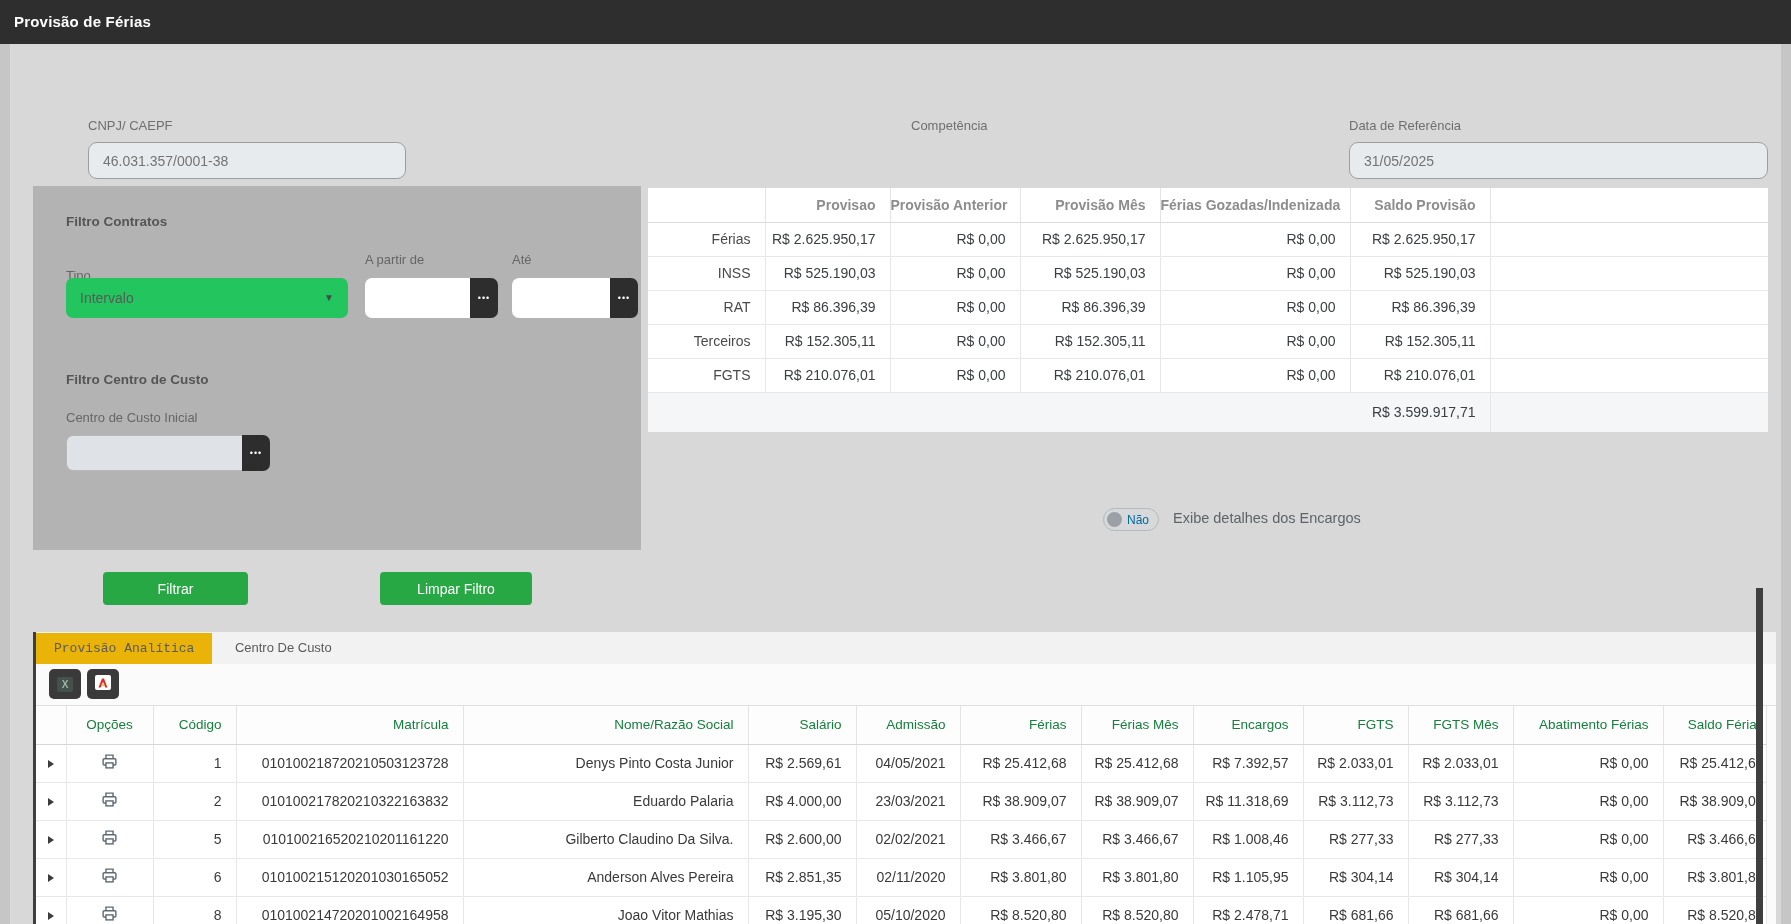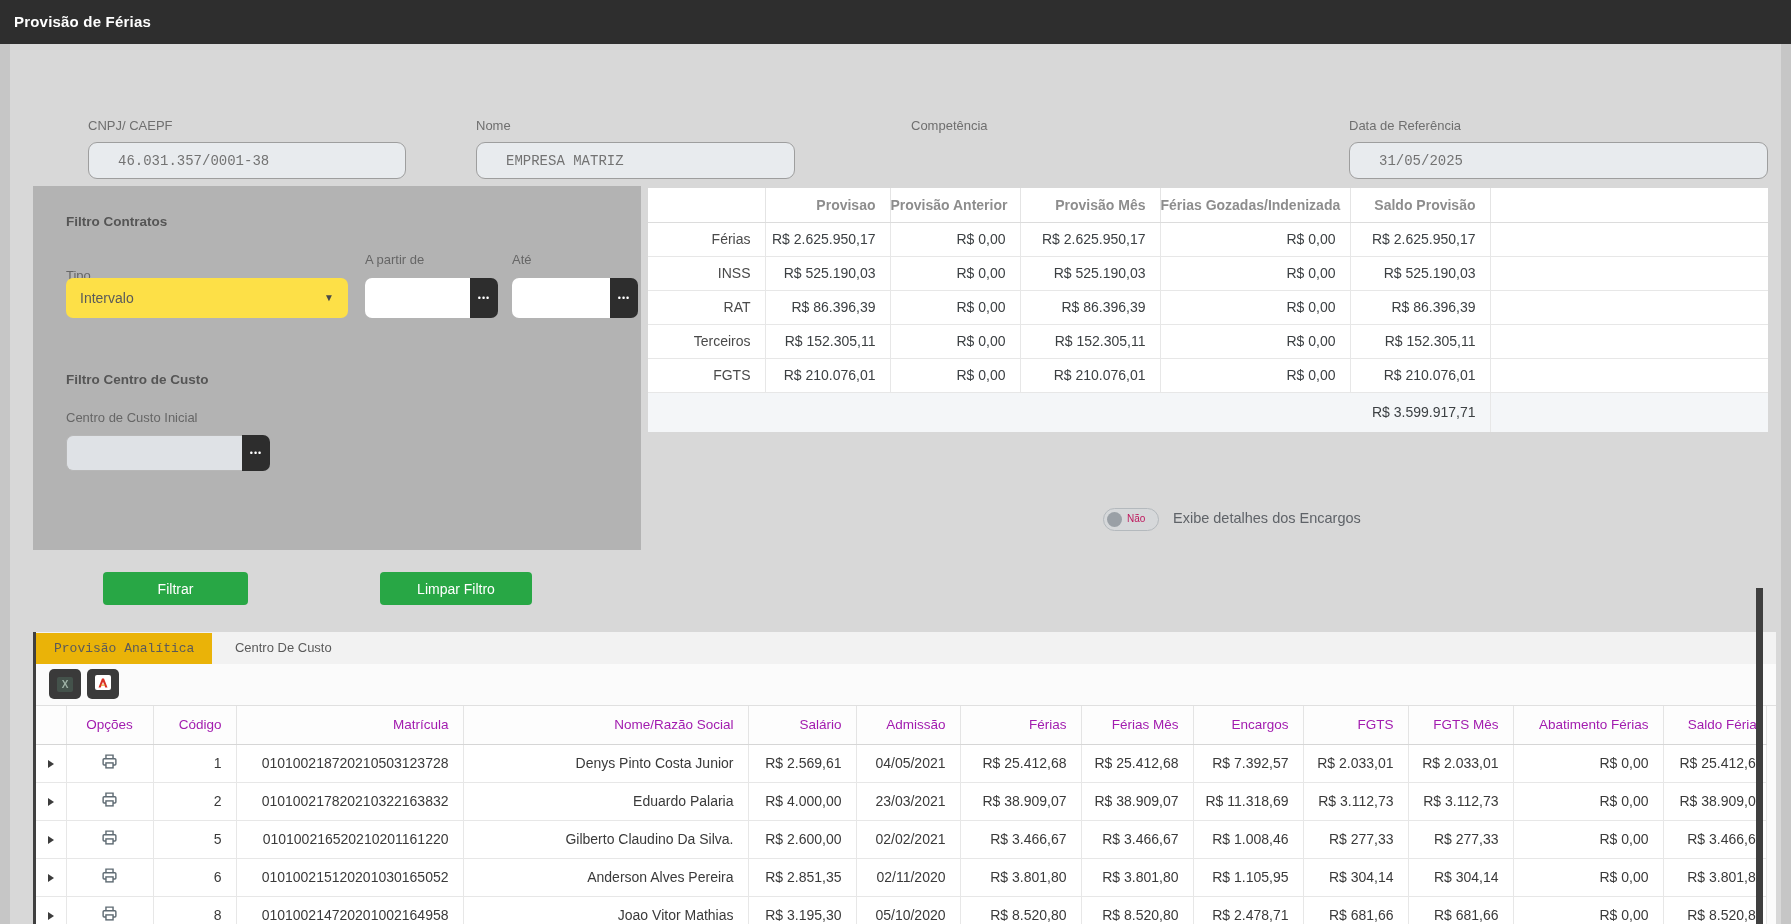--- a/index.html
+++ b/index.html
@@ -9,31 +9,31 @@
   
   .titlebar { position:absolute; left:0; top:0; width:1791px; height:44px; background:#2e2e2e; }
   .titlebar .title { position:absolute; left:14px; top:13px; color:#ffffff; font-size:15px; font-weight:bold; letter-spacing:.2px; }
 
   
   .content { position:absolute; left:10px; right:10px; top:44px; bottom:0; background:#d8d8d8; }
 
   
   .ffield { position:absolute; }
   .ffield .flabel { display:block; color:#6f6f6f; font-size:13px; margin-bottom:9px; }
-  .ffield input { width:100%; height:37px; background:#e8ebee; border:1px solid #9e9e9e; border-radius:9px; color:#737373; font-size:14px; padding:0 29px; font-family:Liberation Mono, monospace; }
+  .ffield input { width:100%; height:37px; background:#e8ebee; border:1px solid #9e9e9e; border-radius:9px; color:#737373; font-size:14px; padding:0 14px; font-family:Liberation Sans, sans-serif; }
   .f1 { left:78px; top:74px; width:318px; }
   .f2 { left:466px; top:74px; width:319px; }
   .f3 { left:901px; top:74px; width:255px; }
   .f4 { left:1339px; top:74px; width:419px; }
 
   
   .filter-panel { position:absolute; left:23px; top:142px; width:608px; height:364px; background:#b3b3b3; }
   .fp-title { position:absolute; left:33px; color:#555555; font-size:13.5px; font-weight:bold; }
   .fp-label { position:absolute; color:#666666; font-size:13px; }
-  .select { position:absolute; left:33px; top:92px; width:282px; height:40px; background:#fde047; border-radius:7px; color:#5a5a5a; font-size:14px; line-height:40px; padding:0 14px; cursor:pointer; }
+  .select { position:absolute; left:33px; top:92px; width:282px; height:40px; background:#22c55e; border-radius:7px; color:#5a5a5a; font-size:14px; line-height:40px; padding:0 14px; cursor:pointer; }
   .select .caret { position:absolute; right:14px; top:0; color:#4a4a4a; font-size:10px; }
   .mini-input { position:absolute; top:92px; height:40px; display:flex; }
   .mini-input .box { height:40px; background:#ffffff; border-radius:7px 0 0 7px; }
   .mini-input .dots { width:28px; height:40px; background:#2d2d2d; border-radius:0 7px 7px 0; color:#ffffff; font-size:9px; letter-spacing:1px; text-align:center; line-height:40px; cursor:pointer; }
   .cc-input { position:absolute; left:33px; top:249px; height:36px; display:flex; }
   .cc-input .box { width:176px; height:36px; background:#dfe2e6; border:1px solid #b7b7b7; border-right:none; border-radius:7px 0 0 7px; }
   .cc-input .dots { width:28px; height:36px; background:#2d2d2d; border-radius:0 7px 7px 0; color:#fff; font-size:9px; letter-spacing:1px; text-align:center; line-height:36px; cursor:pointer; }
 
   
   .summary { position:absolute; left:638px; top:144px; width:1120px; background:#ffffff; }
@@ -42,21 +42,21 @@
   .summary td { height:34px; font-size:14px; color:#3c4043; text-align:right; padding:0 14px 0 0; border-right:1px solid #e7e7e7; border-bottom:1px solid #e7e7e7; white-space:nowrap; overflow:hidden; }
   .summary .rowlabel { color:#4a4a4a; }
   .summary th:last-child, .summary td:last-child { border-right:none; }
   .summary .totalrow td { height:40px; background:#f4f6f8; border-bottom:none; border-right:none; color:#3c4043; }
   .summary .totalrow td.saldo-total { border-right:1px solid #e7e7e7; }
 
   
   .toggle-row { position:absolute; left:638px; top:462px; width:1120px; height:30px; }
   .toggle { position:absolute; left:455px; top:2px; width:56px; height:23px; border:1px solid #b4b9bd; border-radius:12px; background:#d6d8da; cursor:pointer; }
   .toggle .knob { position:absolute; left:3px; top:3px; width:15px; height:15px; border-radius:50%; background:#9aa0a6; }
-  .toggle .tlabel { position:absolute; left:23px; top:4px; font-size:10px; color:#be185d; }
+  .toggle .tlabel { position:absolute; left:23px; top:4px; font-size:12px; color:#0369a1; }
   .toggle-row .ttext { position:absolute; left:525px; top:4px; font-size:14.5px; color:#5f6368; }
 
   
   .btn-green { position:absolute; top:528px; height:33px; background:#28a745; border:none; border-radius:4px; color:#ffffff; font-size:14px; font-family:"Liberation Sans",sans-serif; cursor:pointer; }
   .btn-filtrar { left:93px; width:145px; }
   .btn-limpar { left:370px; width:152px; }
 
   
   .bottom-panel { position:absolute; left:23px; top:588px; width:1743px; bottom:0; background:#fbfbfb; border-left:3px solid #3f3f3f; overflow:hidden; }
   .tabs { position:relative; height:32px; background:#f2f2f2; }
@@ -65,21 +65,21 @@
   .toolbar { height:42px; background:#fbfbfb; border-bottom:1px solid #e0e0e0; position:relative; }
   .tool-btn { position:absolute; top:5px; width:32px; height:30px; background:#3a3a3a; border:none; border-radius:5px; cursor:pointer; }
   .tool-btn.excel { left:13px; }
   .tool-btn.pdf { left:51px; }
   .tool-btn .xl { display:inline-block; width:16px; height:15px; background:#44524b; color:#9fb2a6; font-size:10px; font-weight:bold; line-height:15px; border-radius:2px; }
   .tool-btn .pdfbox { display:inline-block; width:16px; height:15px; background:#ffffff; border-radius:2px; position:relative; }
   .tool-btn .pdfbox svg { position:absolute; left:2px; top:1.5px; }
 
   
   .grid { width:1730px; border-collapse:collapse; table-layout:fixed; background:#ffffff; }
-  .grid th { height:38px; font-size:13.5px; font-weight:400; color:#a21caf; text-align:right; padding:0 14px 0 0; border-right:1px solid #e4e4e4; border-bottom:1px solid #d6d6d6; white-space:nowrap; overflow:hidden; background:#fdfdfd; }
+  .grid th { height:38px; font-size:13.5px; font-weight:400; color:#15803d; text-align:right; padding:0 14px 0 0; border-right:1px solid #e4e4e4; border-bottom:1px solid #d6d6d6; white-space:nowrap; overflow:hidden; background:#fdfdfd; }
   .grid th.c-opcoes { text-align:center; padding:0; }
   .grid td { height:38px; font-size:14px; color:#3a3a3a; text-align:right; padding:0 14px 0 0; border-right:1px solid #e7e7e7; border-bottom:1px solid #e7e7e7; white-space:nowrap; overflow:hidden; }
   .grid td.c-exp { text-align:center; padding:0; }
   .grid td.c-opcoes { text-align:center; padding:0; }
   .grid td.c-saldo, .grid th.c-saldo { padding-right:2px; }
   .grid th.c-exp { padding:0; }
   .expander { display:inline-block; width:0; height:0; border-left:6px solid #3c3c3c; border-top:4.5px solid transparent; border-bottom:4.5px solid transparent; cursor:pointer; }
   .printer { cursor:pointer; }
 
   
@@ -90,24 +90,20 @@
 
 <div class="titlebar">
   <span class="title">Provisão de Férias</span>
 </div>
 
 <div class="content">
 
   <div class="ffield f1">
     <span class="flabel">CNPJ/ CAEPF</span>
     <input type="text" readonly="" value="46.031.357/0001-38" style="">
-  </div>
-  <div class="ffield f2">
-    <span class="flabel">Nome</span>
-    <input type="text" readonly="" value="EMPRESA MATRIZ" style="">
   </div>
   <div class="ffield f3">
     <span class="flabel">Competência</span>
   </div>
   <div class="ffield f4">
     <span class="flabel">Data de Referência</span>
     <input type="text" readonly="" value="31/05/2025" style="">
   </div>
 
   <div class="filter-panel">

